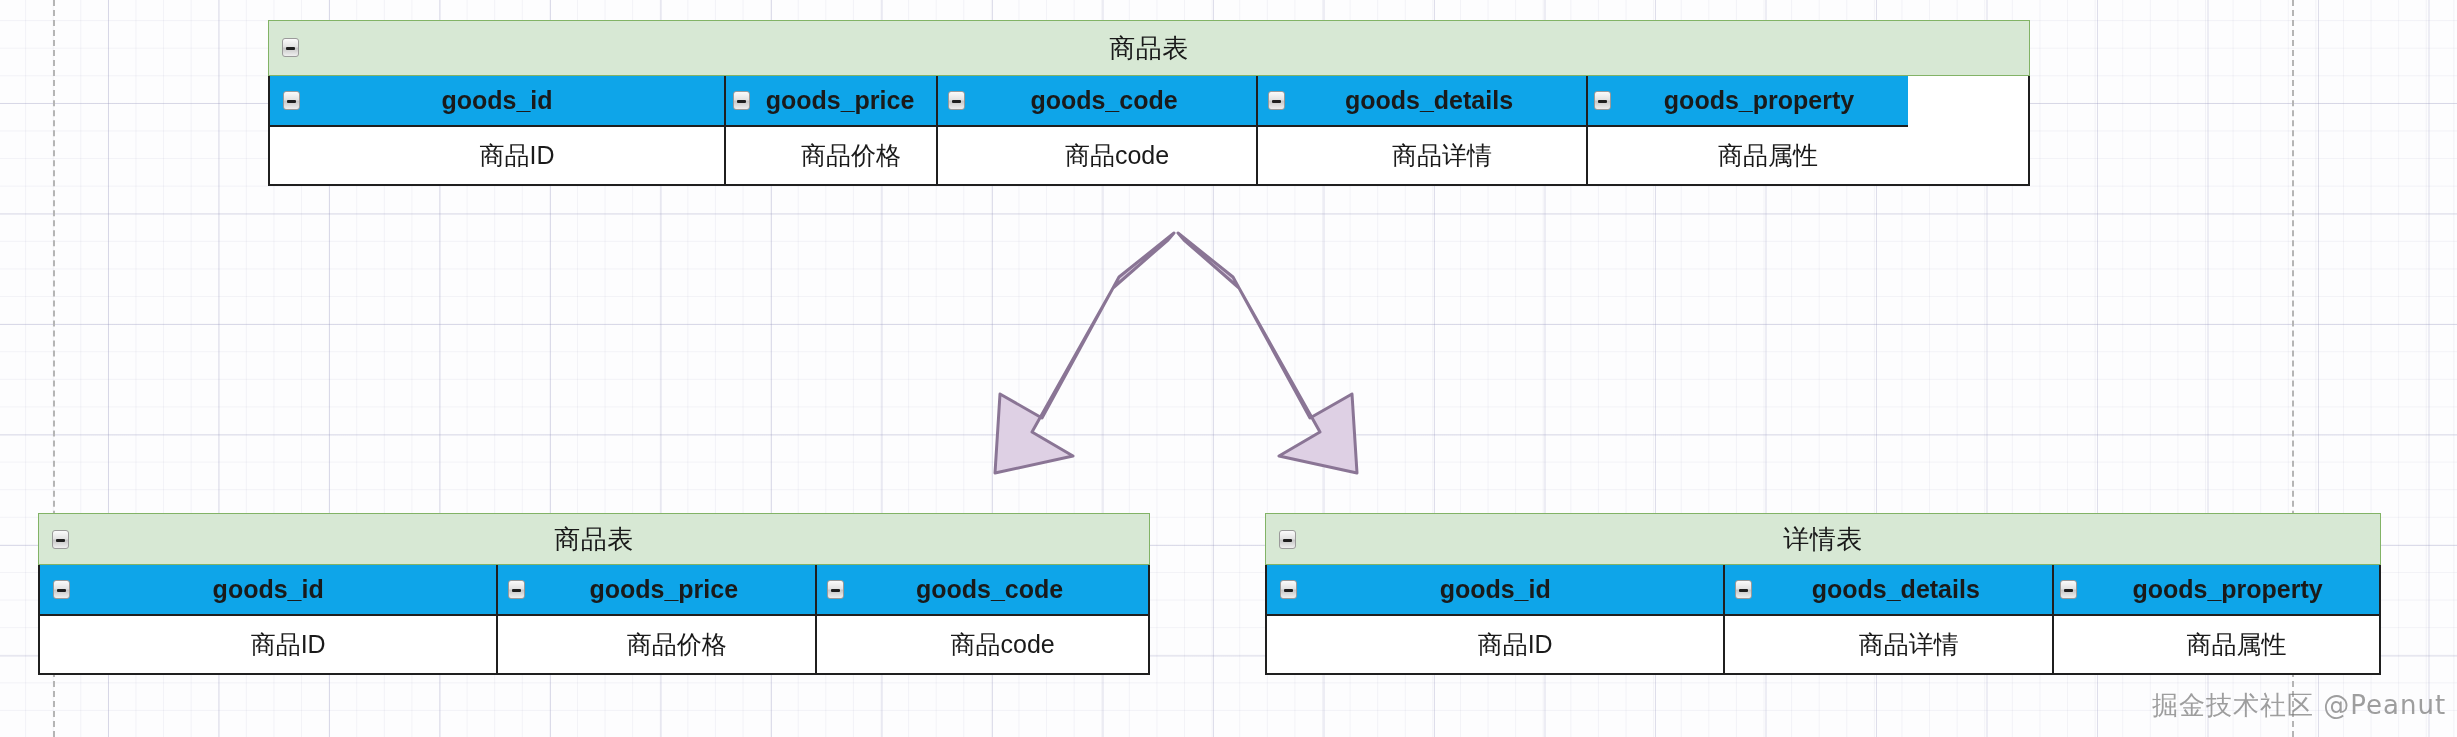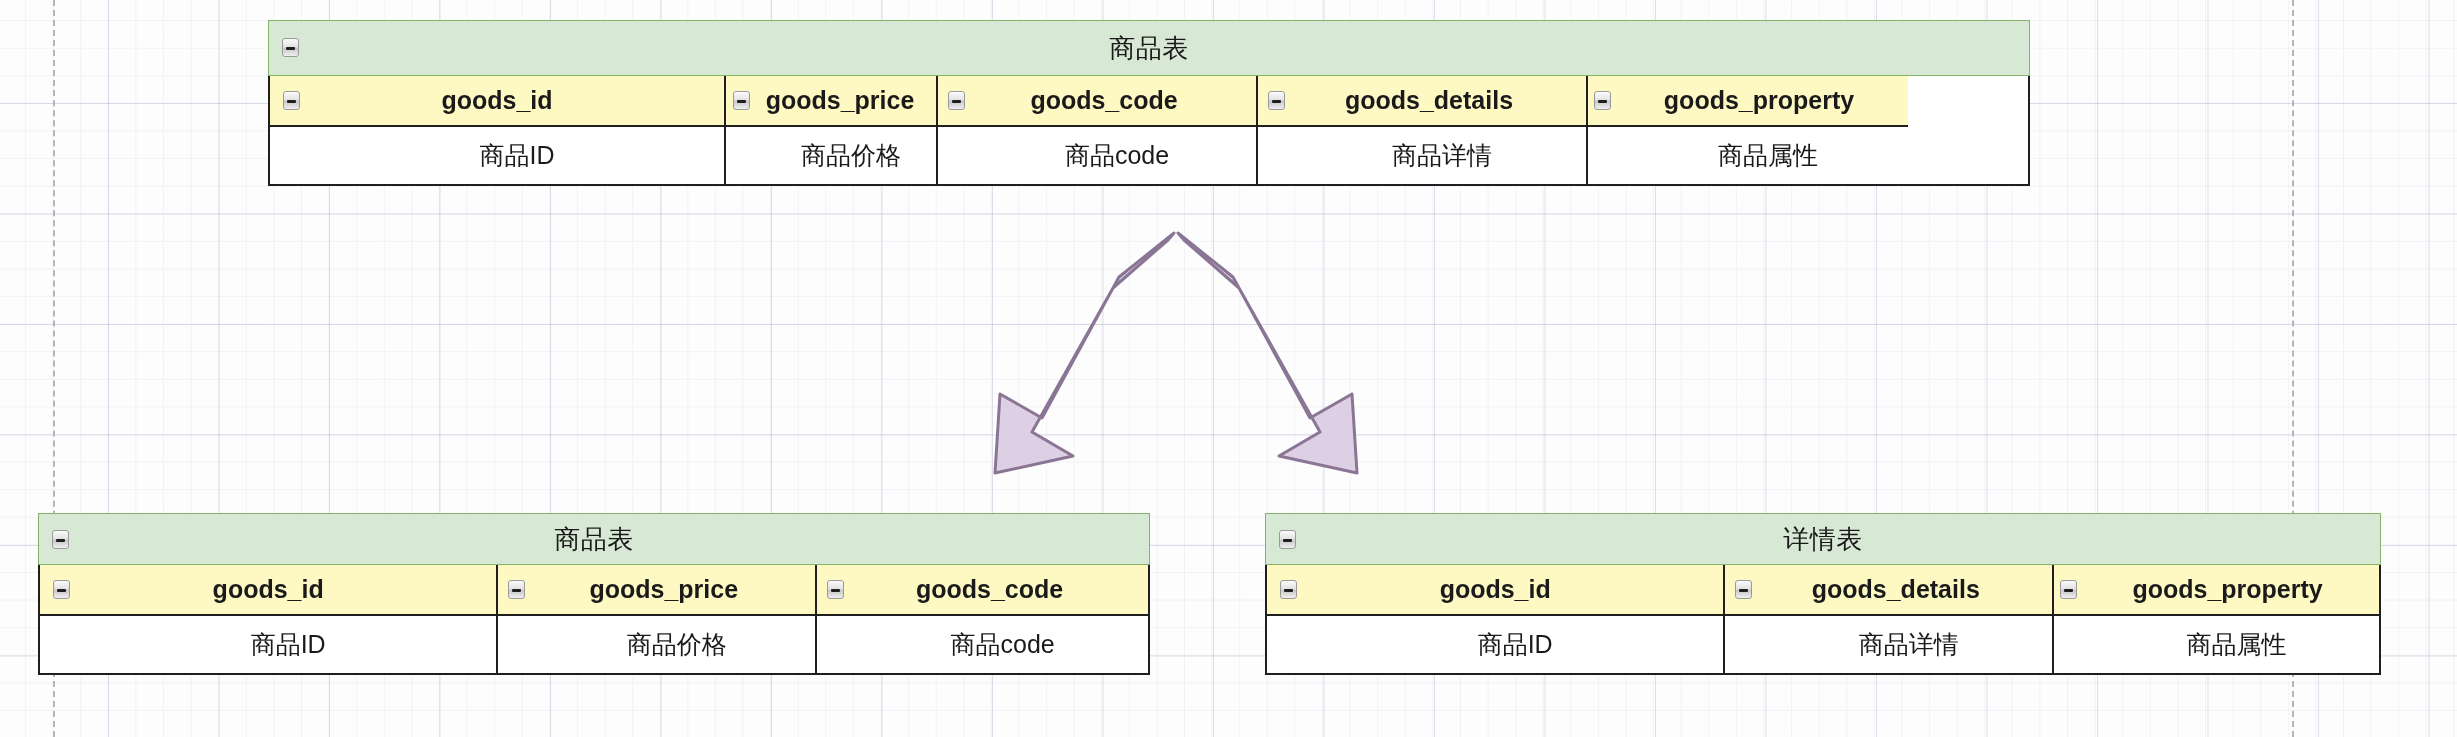--- a/index.html
+++ b/index.html
@@ -79,21 +79,21 @@
 
   .colname {
     box-sizing: border-box;
     display: flex;
     align-items: center;
     justify-content: center;
     font-weight: bold;
     color: #1a1a1a;
     border-bottom: 2px solid #1f1f1f;
     position: relative;
-    background: #fef9c3;
+    background: #0ea5e9;
   }
   .colval {
     box-sizing: border-box;
     display: flex;
     align-items: center;
     justify-content: center;
     color: #1a1a1a;
     background: transparent;
     margin-left: 40px;
   }
@@ -283,14 +283,15 @@
         <div class="colname" style="height:51px; font-size:25px;">
           <span class="minus" style="left:6px; top:15px;"></span>
           <span style="padding-left:22px;">goods_property</span>
         </div>
         <div class="colval" style="height:57px; font-size:25px;">商品属性</div>
       </div>
 
     </div>
   </div>
 
+  <div class="watermark" style="left:2152px; top:688px; font-size:26px;">掘金技术社区 @Peanut</div>
 
 </div>
 
 </body></html>

